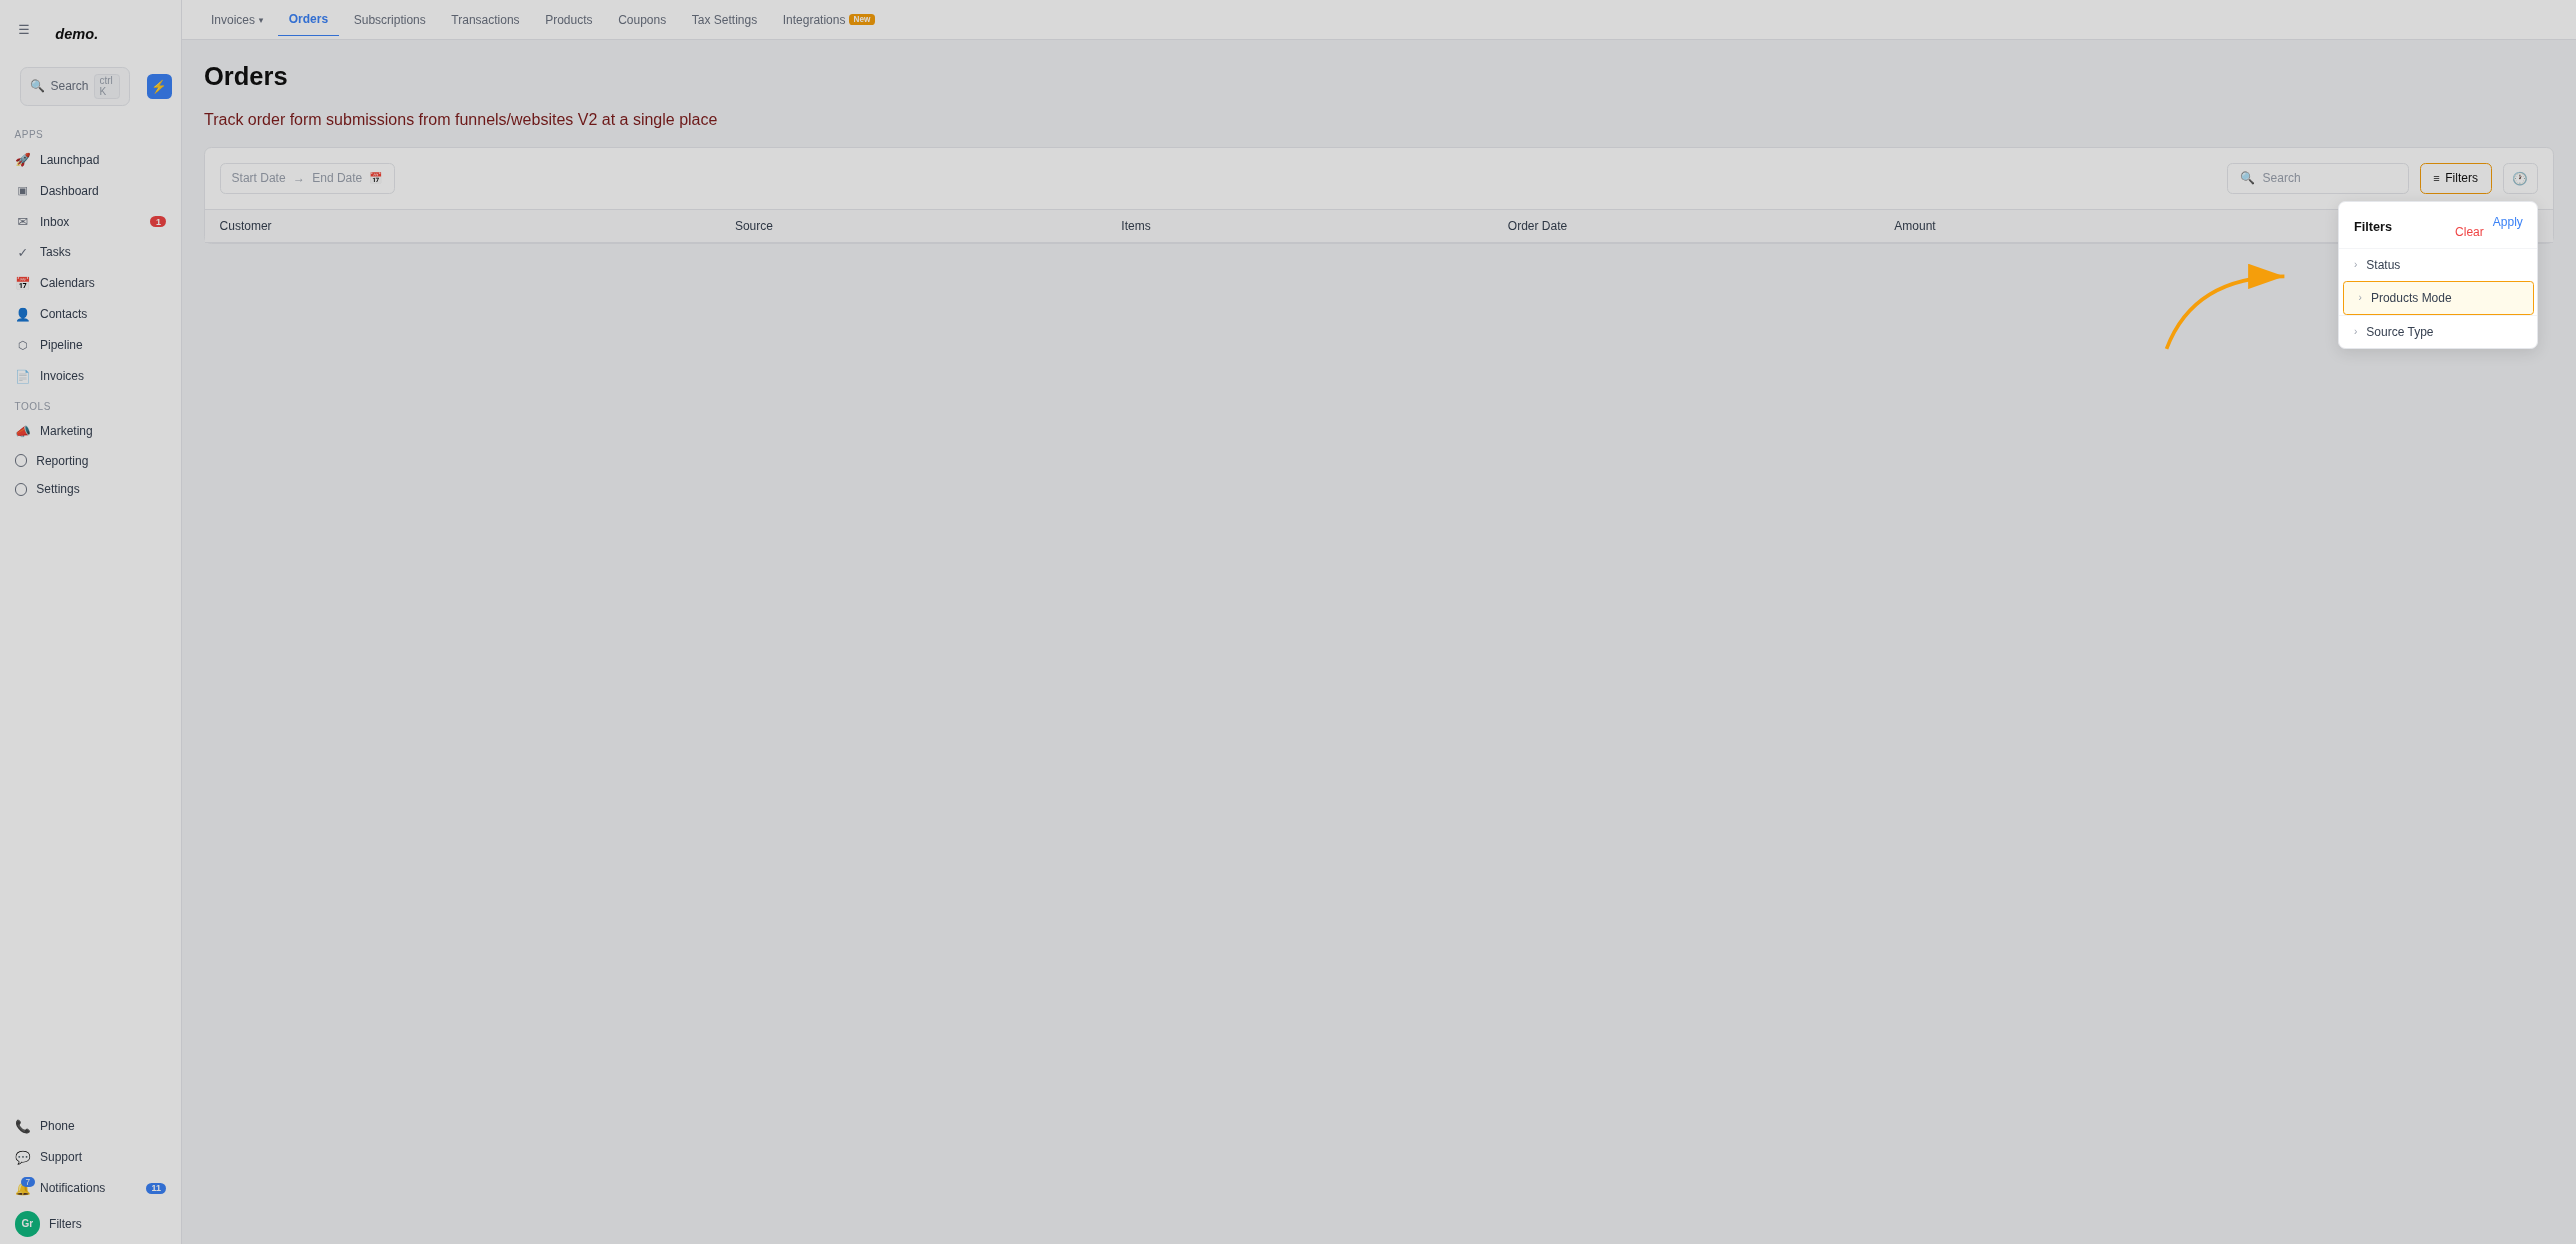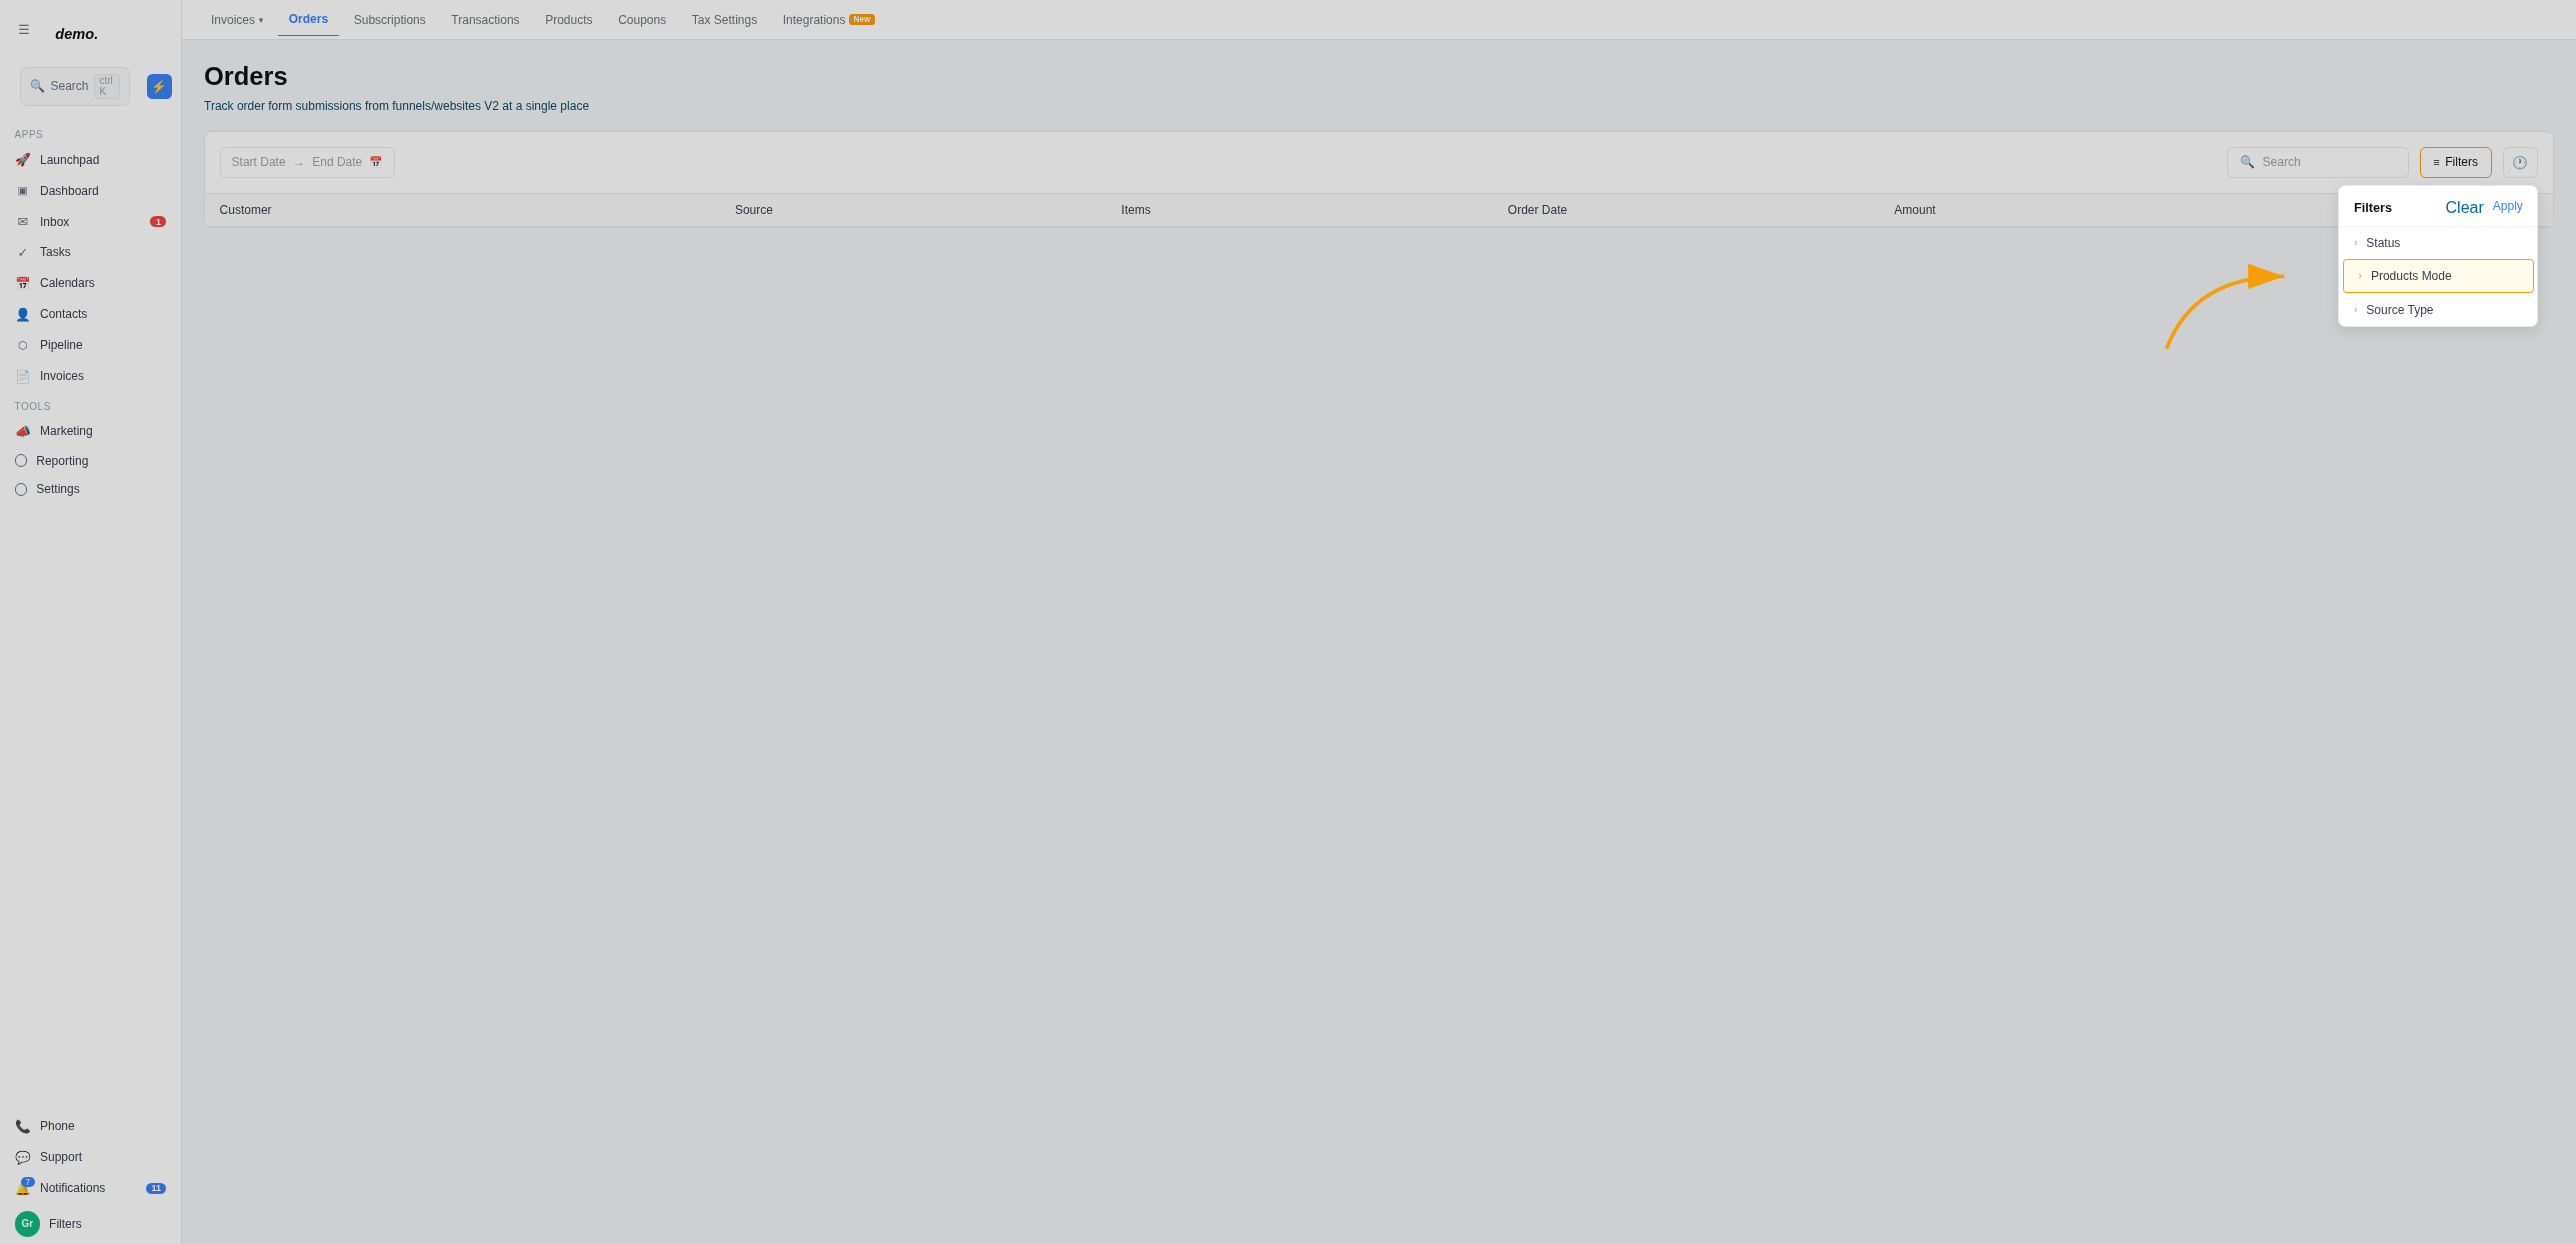--- a/index.html
+++ b/index.html
@@ -28,21 +28,21 @@
     
     .topnav { background: #fff; border-bottom: 0.9px solid #e5e7eb; display: flex; align-items: center; padding: 0 18px; height: 40px; gap: 3.6px; }
     .topnav-item { font-size: 12px; color: #6b7280; padding: 9px 11px; cursor: pointer; white-space: nowrap; display: flex; align-items: center; gap: 3.6px; position: relative; }
     .topnav-item.active { color: #3b82f6; font-weight: 600; border-bottom: 1.8px solid #3b82f6; }
     .topnav-item .new-badge { background: #f59e0b; color: #fff; font-size: 8.2px; border-radius: 3.6px; padding: 0.9px 4.5px; font-weight: 700; }
     .topnav-item .chevron { font-size: 9px; }
 
     
     .content { flex: 1; padding: 22px; overflow-y: auto; position: relative; }
     .page-title { font-size: 25.5px; font-weight: 700; color: #111; }
-    .page-subtitle { font-size: 12px; color: #0c4a6e; margin-top: 8px; }
+    .page-subtitle { font-size: 16px; color: #7f1d1d; margin-top: 20px; }
 
     
     .orders-box { background: #fff; border: 0.9px solid #e5e7eb; border-radius: 7.3px; margin-top: 18px; overflow: visible; position: relative; }
     .orders-toolbar { display: flex; align-items: center; gap: 11px; padding: 14.6px; border-bottom: 0.9px solid #e5e7eb; }
     .date-range { display: flex; align-items: center; gap: 7.3px; border: 0.9px solid #e5e7eb; border-radius: 5.5px; padding: 7.3px 11px; background: #fff; color: #6b7280; font-size: 12px; }
     .date-sep { color: #9ca3af; }
     .spacer { flex: 1; }
     .search-box { display: flex; align-items: center; gap: 7.3px; border: 0.9px solid #e5e7eb; border-radius: 5.5px; padding: 7.3px 12.7px; background: #fff; color: #6b7280; font-size: 12px; min-width: 182px; }
     .filters-btn { display: flex; align-items: center; gap: 5.5px; border: 1.8px solid #f59e0b; border-radius: 5.5px; padding: 7.3px 12.7px; background: #fff; color: #111; font-size: 12px; cursor: pointer; font-weight: 500; }
     .history-btn { border: 0.9px solid #e5e7eb; border-radius: 5.5px; padding: 7.3px 9px; background: #fff; color: #6b7280; cursor: pointer; }
@@ -54,21 +54,21 @@
     
     .empty-state { display: flex; flex-direction: column; align-items: center; justify-content: center; padding: 55px; gap: 11px; }
     .empty-icon { width: 44px; height: 44px; border: 1.8px solid #d1d5db; border-radius: 50%; display: flex; align-items: center; justify-content: center; color: #9ca3af; font-size: 18px; }
     .empty-text { color: #6b7280; font-size: 12.7px; }
 
     
     .filters-panel { position: absolute; top: 53px; right: 14.6px; background: #fff; border: 0.9px solid #e5e7eb; border-radius: 7.3px; width: 200px; box-shadow: 0 3.6px 14.6px rgba(0,0,0,0.1); z-index: 100; }
     .filters-panel-header { display: flex; align-items: center; justify-content: space-between; padding: 12.7px 14.6px 9px; }
     .filters-panel-title { font-weight: 600; font-size: 12.7px; color: #111; }
     .filters-panel-actions { display: flex; gap: 9px; }
-    .filters-clear { color: #0369a1; font-size: 16px; cursor: pointer; }
+    .filters-clear { color: #ef4444; font-size: 12px; cursor: pointer; margin-top: 10px; }
     .filters-apply { color: #3b82f6; font-size: 12px; font-weight: 500; cursor: pointer; }
     .filter-row { display: flex; align-items: center; padding: 9px 14.6px; border-top: 0.9px solid #f3f4f6; cursor: pointer; color: #374151; font-size: 12px; }
     .filter-row .chevron-right { margin-right: 9px; font-size: 10px; color: #9ca3af; }
     .filter-row.highlighted { background: #fffbeb; border: 1.8px solid #f59e0b; border-radius: 3.6px; margin: 0 3.6px; }
 
     
     .overlay { position: fixed; top: 0; left: 0; right: 0; bottom: 0; background: rgba(0,0,0,0.15); z-index: 50; pointer-events: none; }
 
     
     .notif-container { position: relative; }

